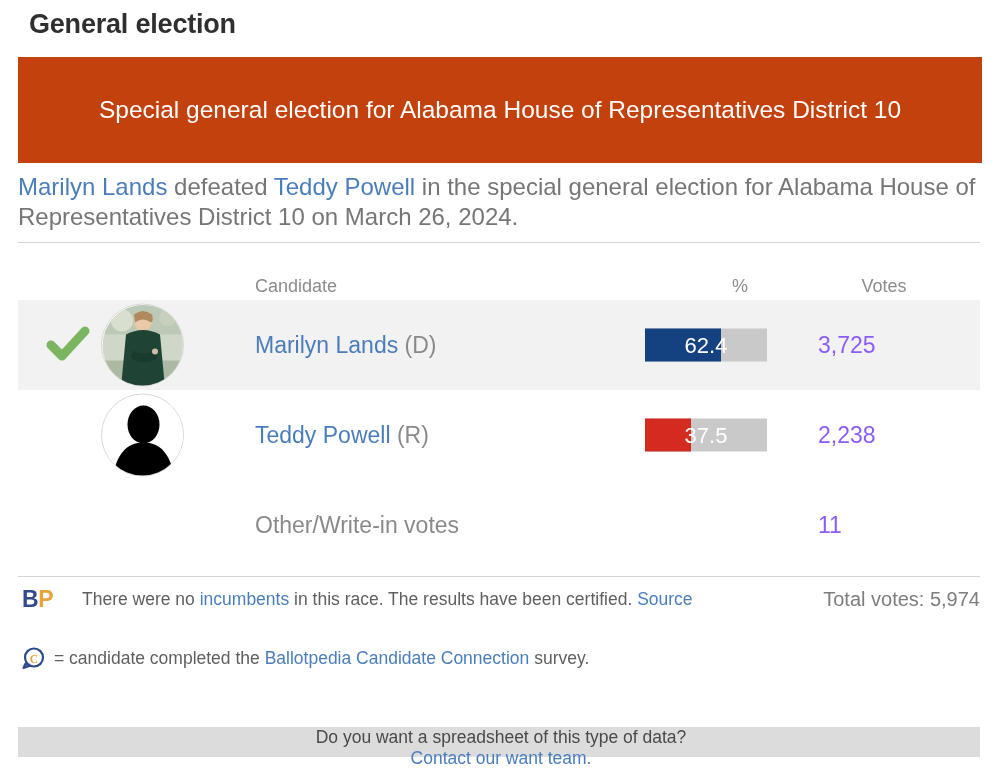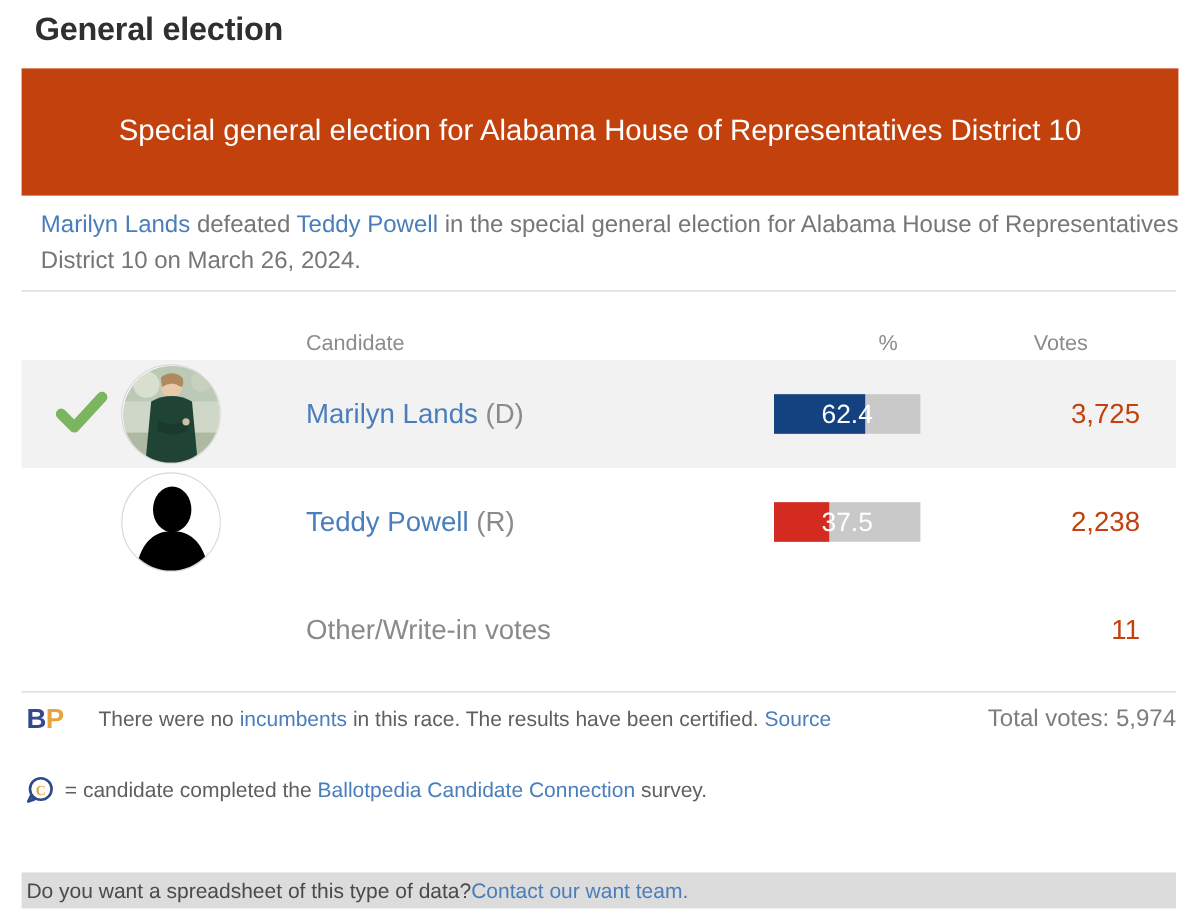--- a/index.html
+++ b/index.html
@@ -53,24 +53,23 @@
     line-height: 38px;
     font-weight: 400;
   }
 
   
   .description {
     position: absolute;
     left: 18px;
     top: 172px;
     width: 960px;
-    font-size: 20px;
+    font-size: 24px;
     line-height: 30px;
     color: #767676;
-    margin-left: 16px;
   }
   .lnk {
     color: #4a7ebb;
     text-decoration: none;
     cursor: pointer;
   }
 
   
   .rule {
     position: absolute;
@@ -161,23 +160,22 @@
     justify-content: center;
     color: #ffffff;
     font-size: 22px;
   }
   .votes {
     position: absolute;
     left: 800px;
     top: 50%;
     transform: translateY(-50%);
     width: 132px;
-    text-align: right;
     font-size: 23px;
-    color: #c2410c;
+    color: #8b5cf6;
   }
 
   
   .footer {
     position: absolute;
     left: 18px;
     top: 584px;
     width: 962px;
     font-size: 17.5px;
     line-height: 25px;
@@ -235,20 +233,21 @@
     top: 727px;
     width: 962px;
     height: 30px;
     background: #dcdcdc;
     display: flex;
     align-items: center;
     padding-left: 4px;
     box-sizing: border-box;
     font-size: 17.5px;
     color: #4a4a4a;
+    flex-direction: column;
   }
 </style>
 </head>
 <body>
 
 <div class="page">
 
   <div class="page-title">General election</div>
 
   <div class="banner">

